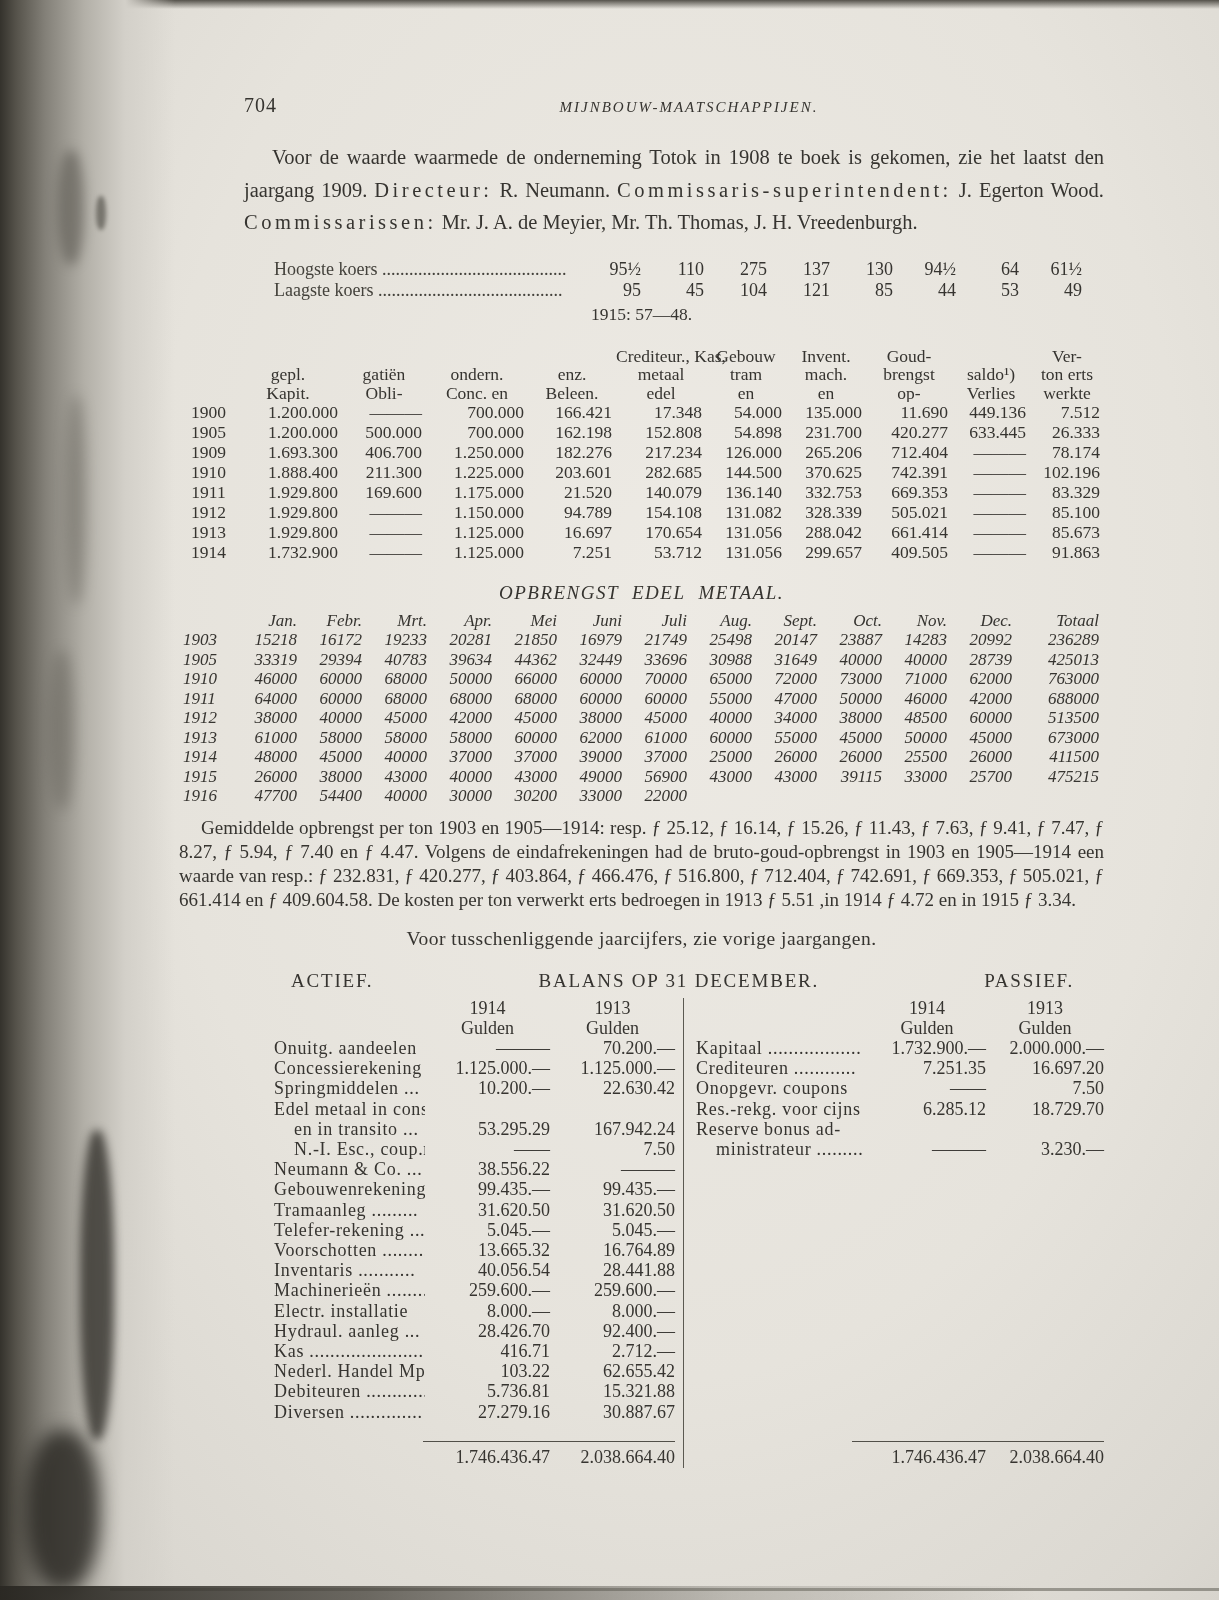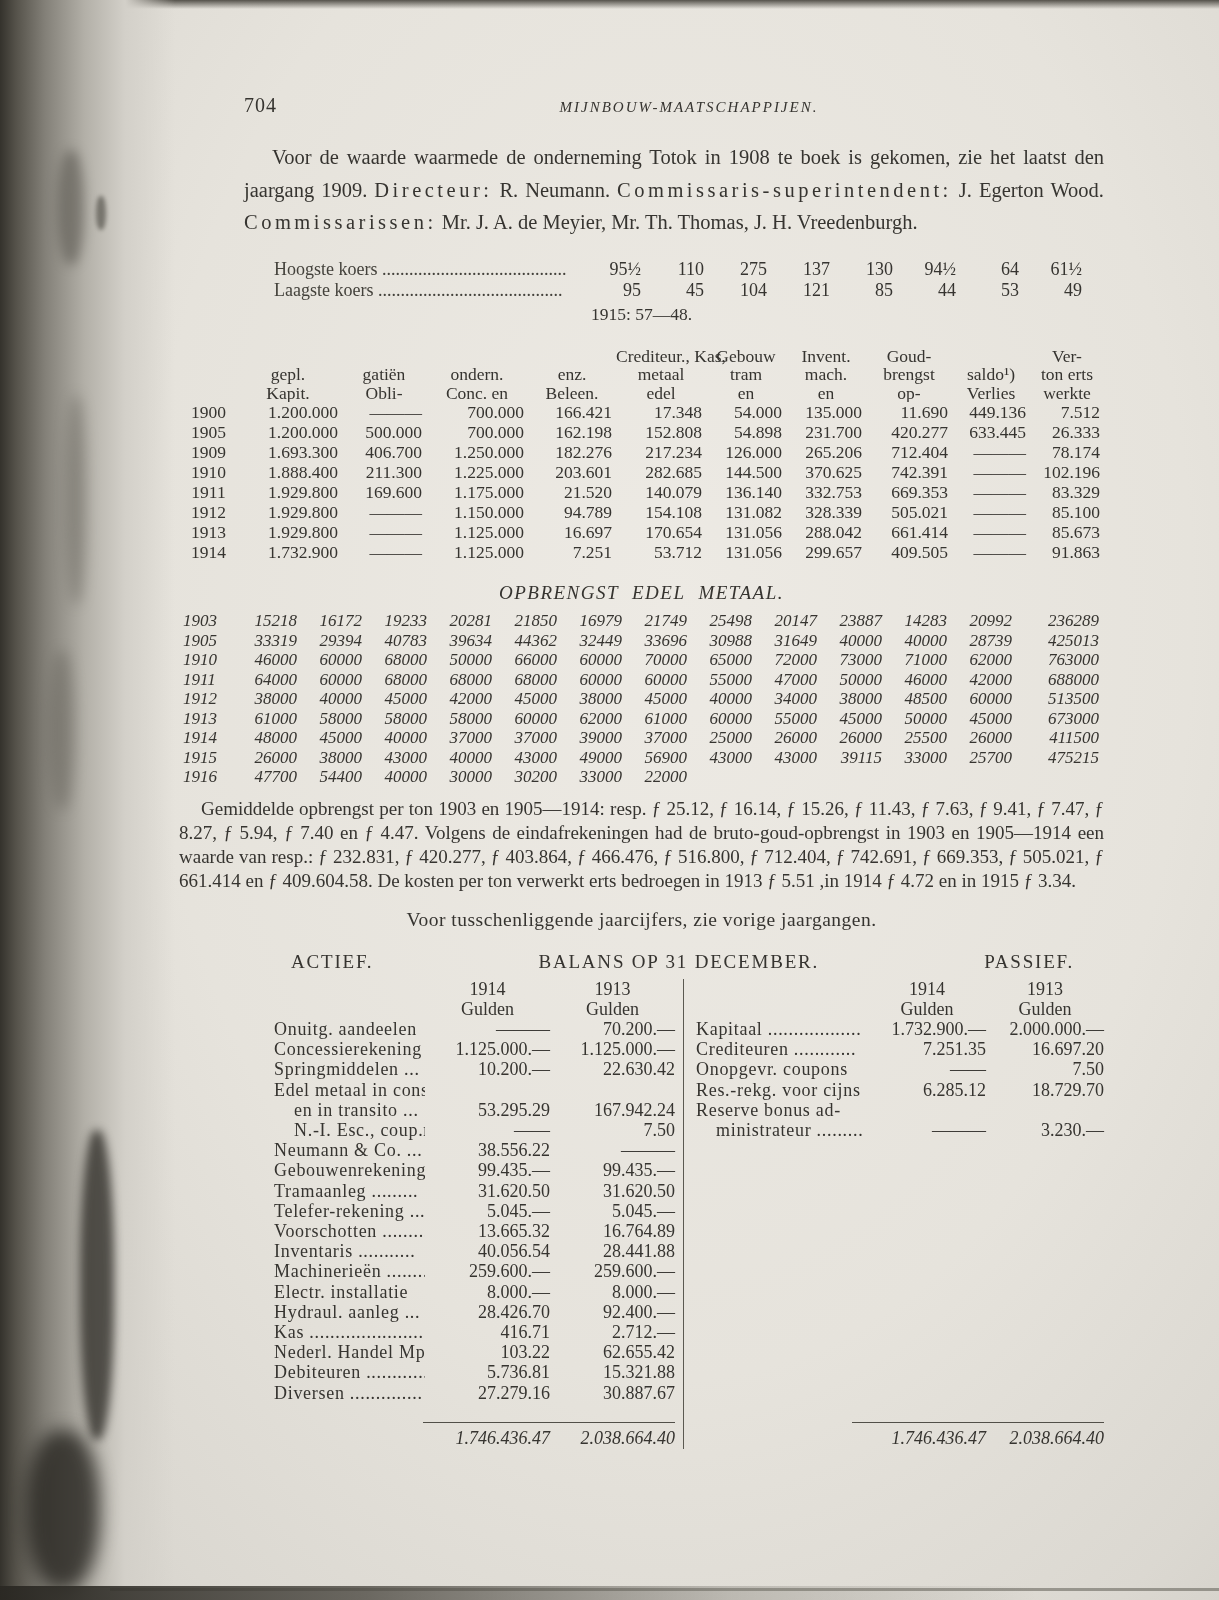--- a/index.html
+++ b/index.html
@@ -73,21 +73,21 @@
   .bleft { width:505px; border-right:1.5px solid #5b5951; padding-left:95px; padding-right:8px; }
   .bright { flex:1; padding-left:12px; padding-right:0; }
   .brow { display:flex; line-height:20.2px; }
   .blabel { flex:1; letter-spacing:.7px; overflow:hidden; white-space:nowrap; }
   .bval { text-align:right; white-space:nowrap; }
   .bleft .bval { width:125px; }
   .bright .bval { width:118px; }
   .bval.bc { text-align:center; }
   .brow.indent .blabel { padding-left:20px; }
   .brule { margin-top:auto; border-top:1.6px solid #514f48; width:252px; margin-left:auto; }
-  .brow.btotal { margin-top:4px; line-height:22px;font-style:italic; }
+  .brow.btotal { margin-top:4px; line-height:22px; }
 </style>
 </head>
 <body>
 
 <div class="page">
   <div class="top-edge"></div>
   <div class="binding"></div>
   <div class="mark m1"></div>
   <div class="mark m2"></div>
   <div class="mark m3"></div>
@@ -322,20 +322,36 @@
             <col style="width: 65px;">
             <col style="width: 65px;">
             <col style="width: 65px;">
             <col style="width: 65px;">
             <col style="width: 65px;">
             <col style="width: 65px;">
             <col style="width: 87px;">
           </colgroup>
           <tbody id="opb-body">
             <tr>
+              <td class="oyear oh"></td>
+              <td class="oh">Jan.</td>
+              <td class="oh">Febr.</td>
+              <td class="oh">Mrt.</td>
+              <td class="oh">Apr.</td>
+              <td class="oh">Mei</td>
+              <td class="oh">Juni</td>
+              <td class="oh">Juli</td>
+              <td class="oh">Aug.</td>
+              <td class="oh">Sept.</td>
+              <td class="oh">Oct.</td>
+              <td class="oh">Nov.</td>
+              <td class="oh">Dec.</td>
+              <td class="oh">Totaal</td>
+            </tr>
+            <tr>
               <td class="oyear">1903</td>
               <td>15218</td>
               <td>16172</td>
               <td>19233</td>
               <td>20281</td>
               <td>21850</td>
               <td>16979</td>
               <td>21749</td>
               <td>25498</td>
               <td>20147</td>

